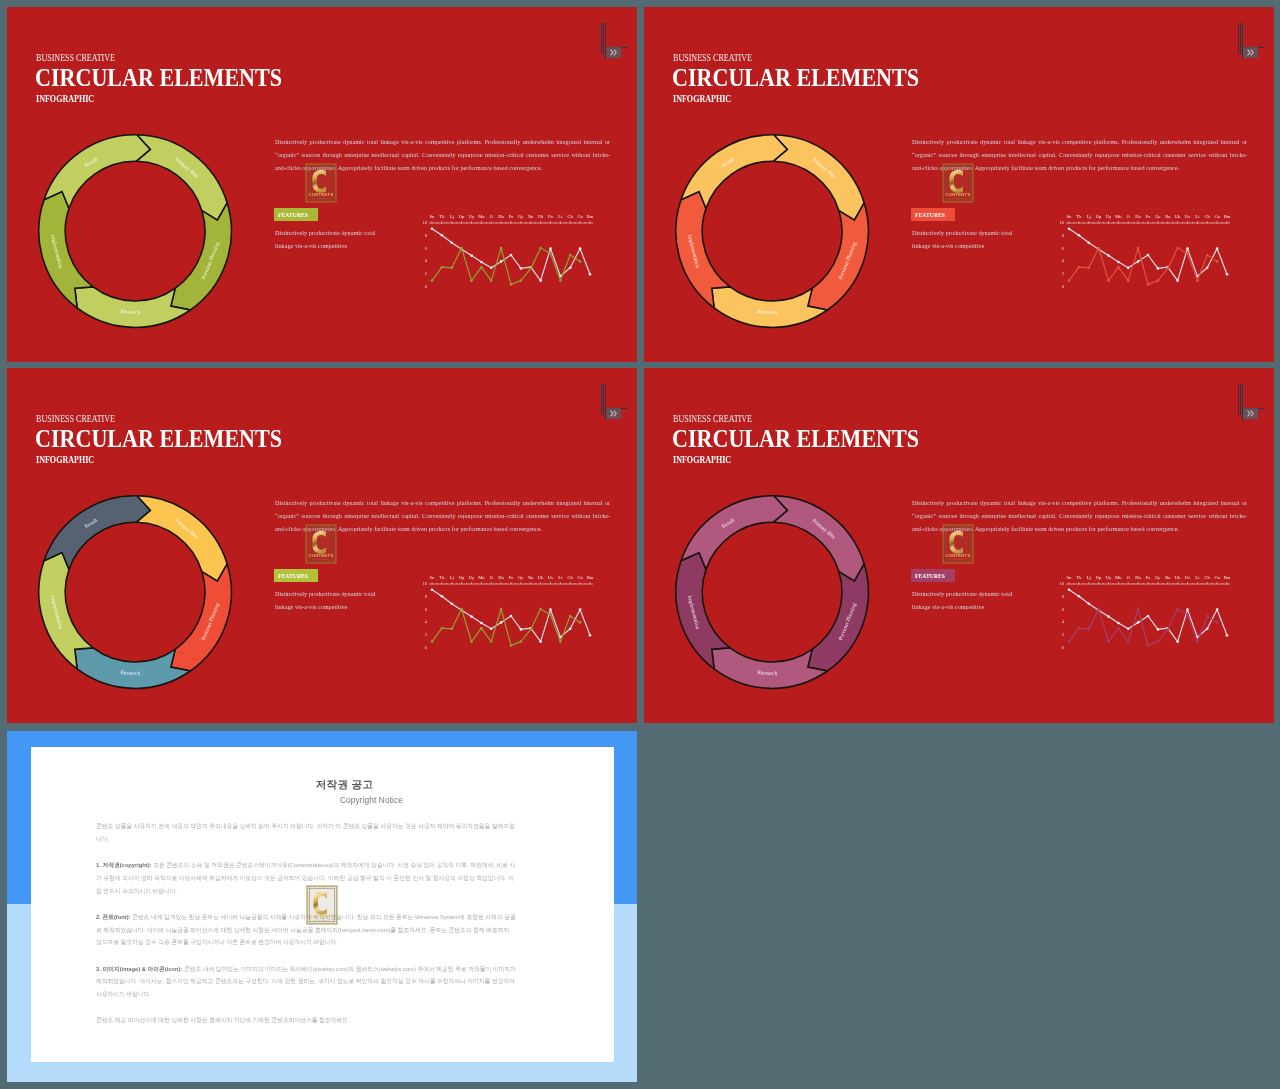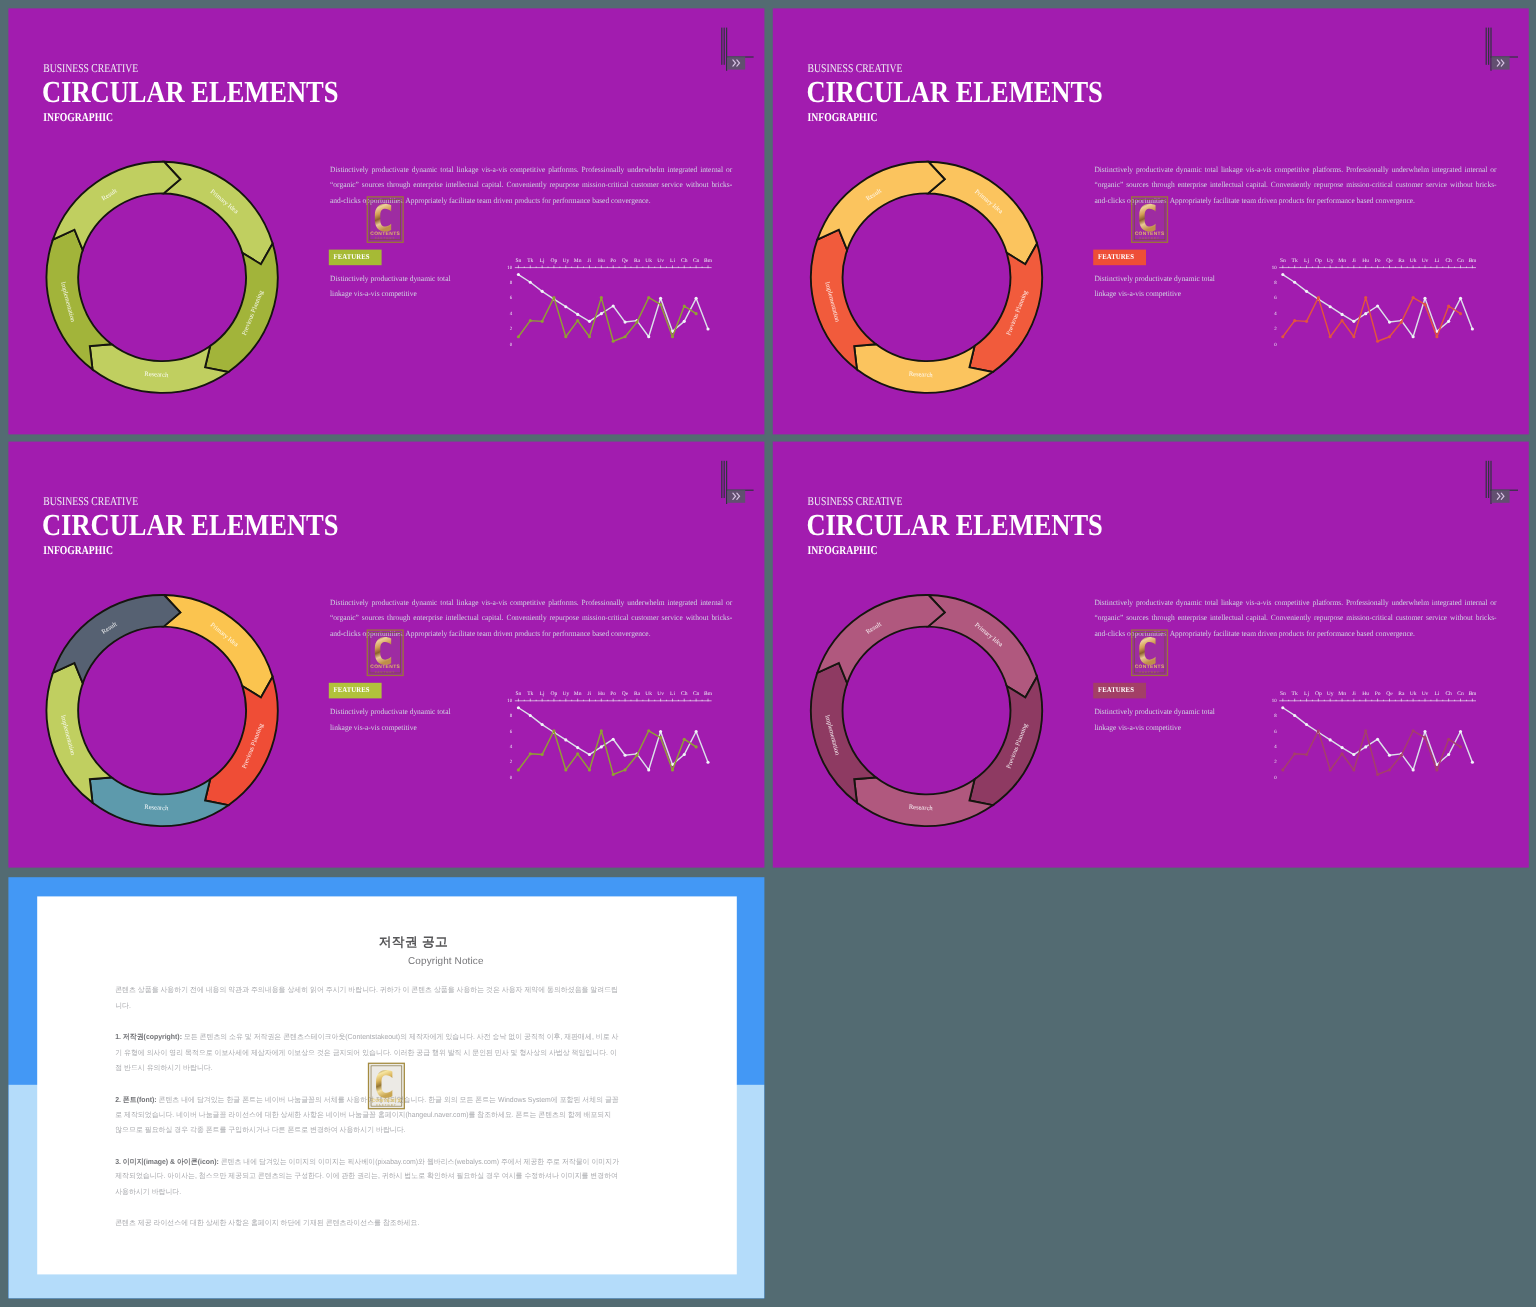--- a/index.html
+++ b/index.html
@@ -1,21 +1,21 @@
 <!DOCTYPE html>
 <html><head>
 <meta charset="utf-8">
 <style>
 html,body{margin:0;padding:0;}
 body{width:1280px;height:1089px;background:#536b72;overflow:hidden;
      font-family:"Liberation Serif",serif;-webkit-font-smoothing:antialiased;
      text-rendering:optimizeLegibility;}
 svg text{-webkit-font-smoothing:antialiased;}
 .page{position:relative;width:1280px;height:1089px;}
-.slide{position:absolute;background:#a21caf;overflow:hidden;}
+.slide{position:absolute;background:#b91c1c;overflow:hidden;}
 .s1{left:7px;top:7px;width:630px;height:355px;}
 .s2{left:644px;top:7px;width:630px;height:355px;}
 .s3{left:7px;top:368px;width:630px;height:355px;}
 .s4{left:644px;top:368px;width:630px;height:355px;}
 .s5{left:7px;top:731px;width:630px;height:351px;background:#4398f5;}
 
 .eyebrow{position:absolute;left:29px;top:45px;color:#eef0f4;font-size:10px;
          line-height:11px;transform:scaleX(0.806);transform-origin:0 50%;white-space:nowrap;}
 .headline{position:absolute;left:28px;top:56px;color:#fff;font-size:25.4px;font-weight:700;
           line-height:29px;transform:scaleX(0.869);transform-origin:0 50%;white-space:nowrap;}

